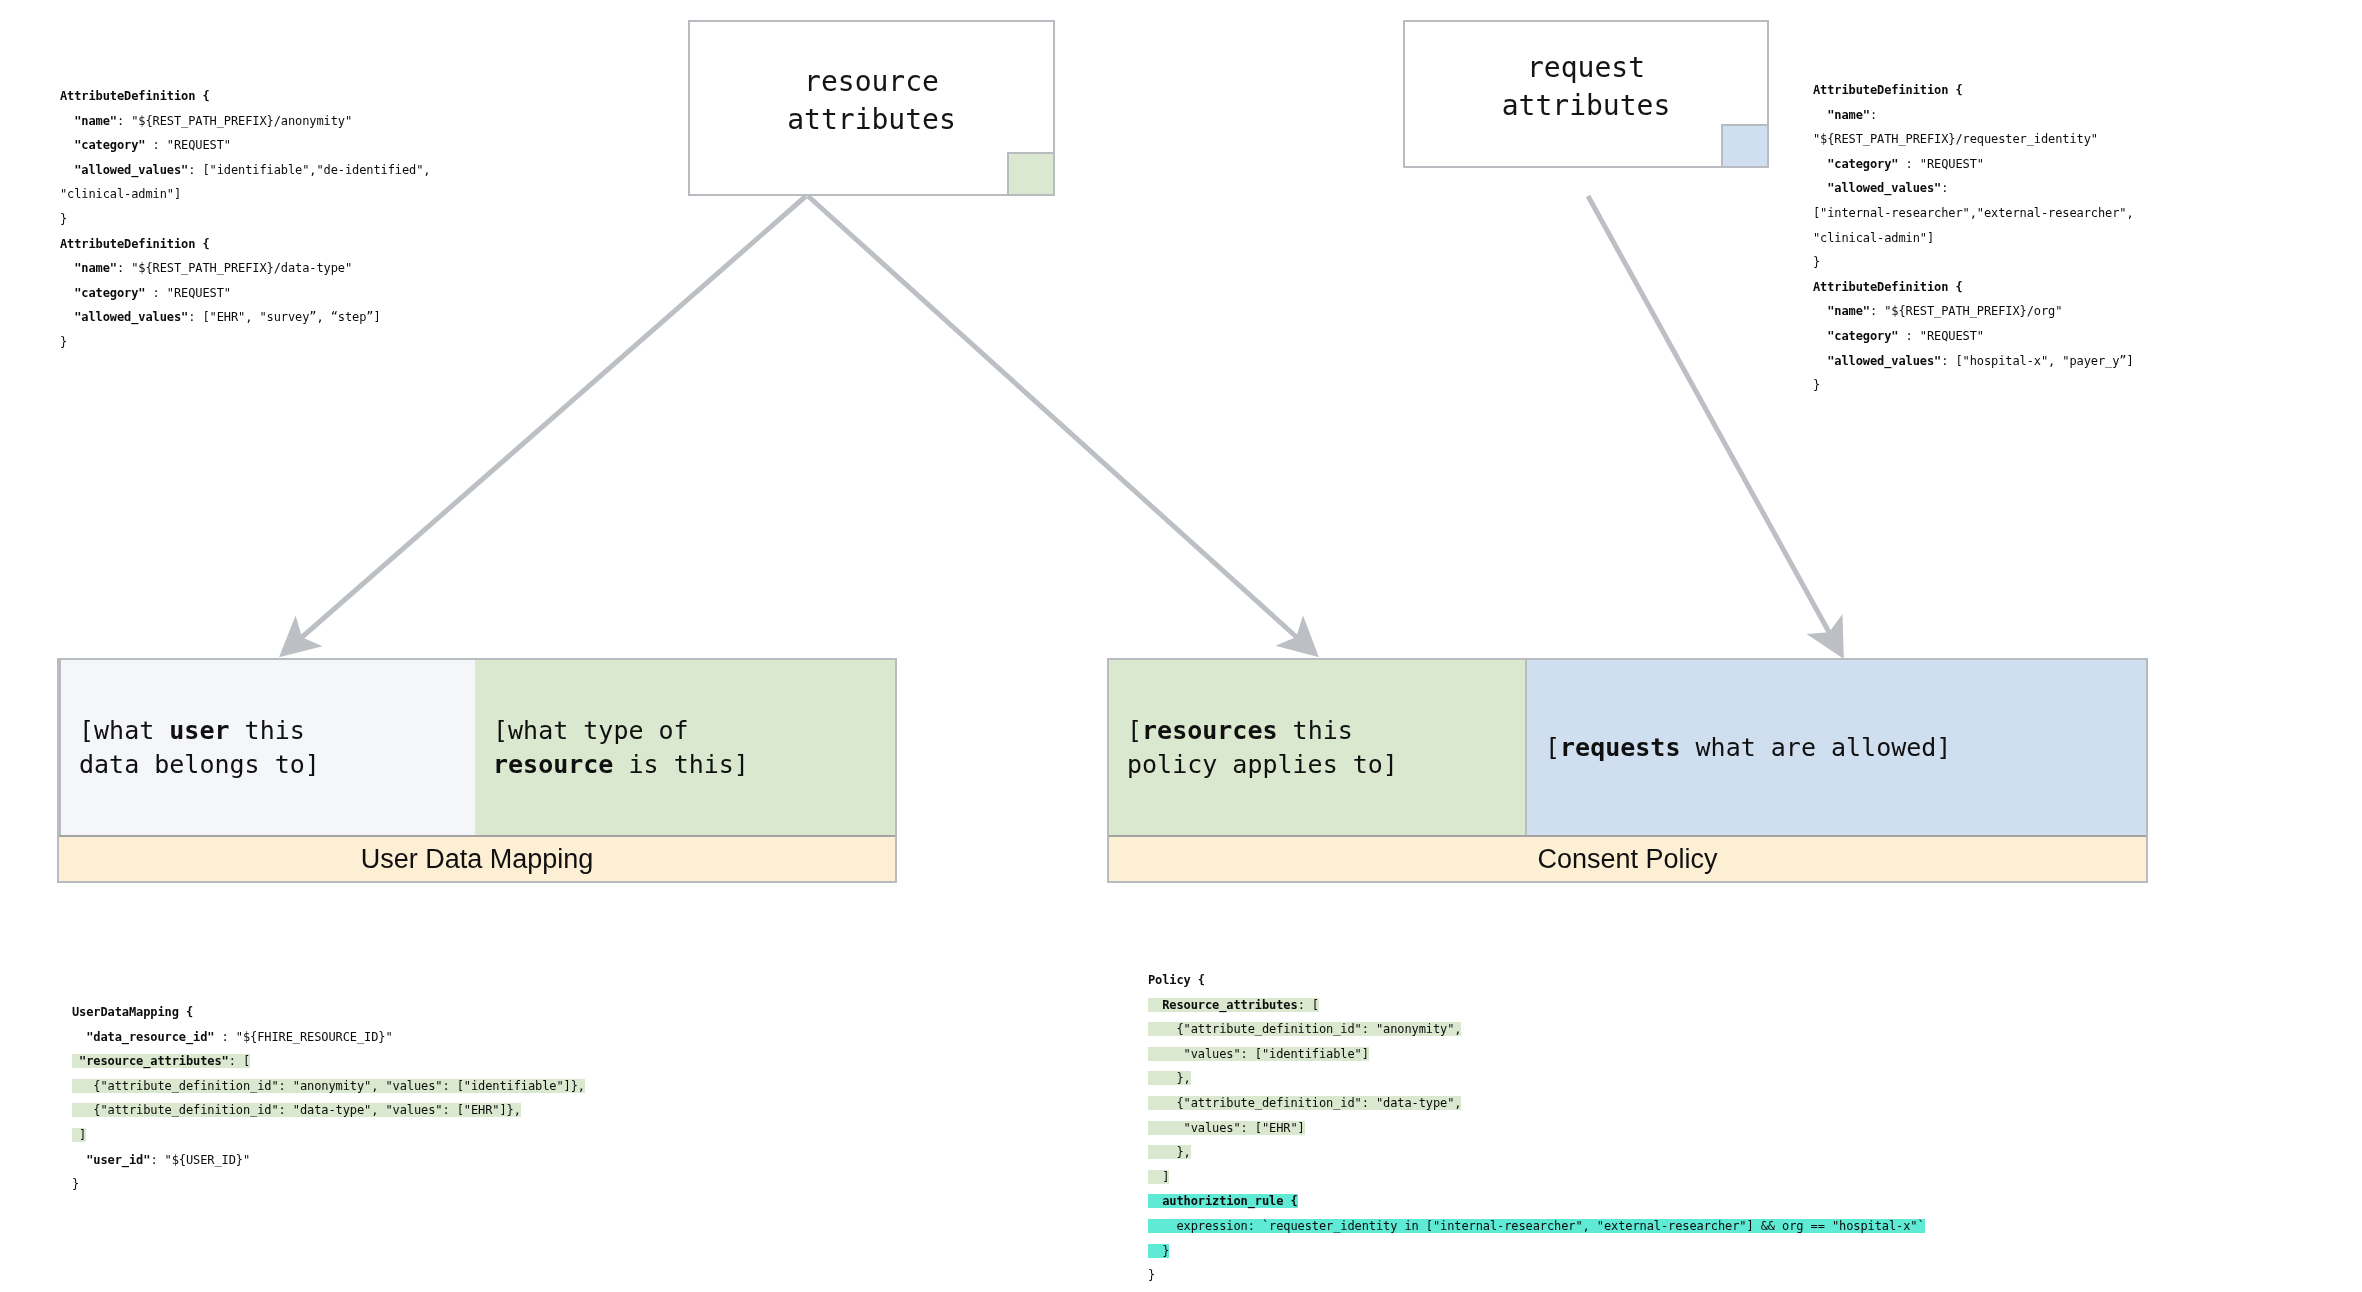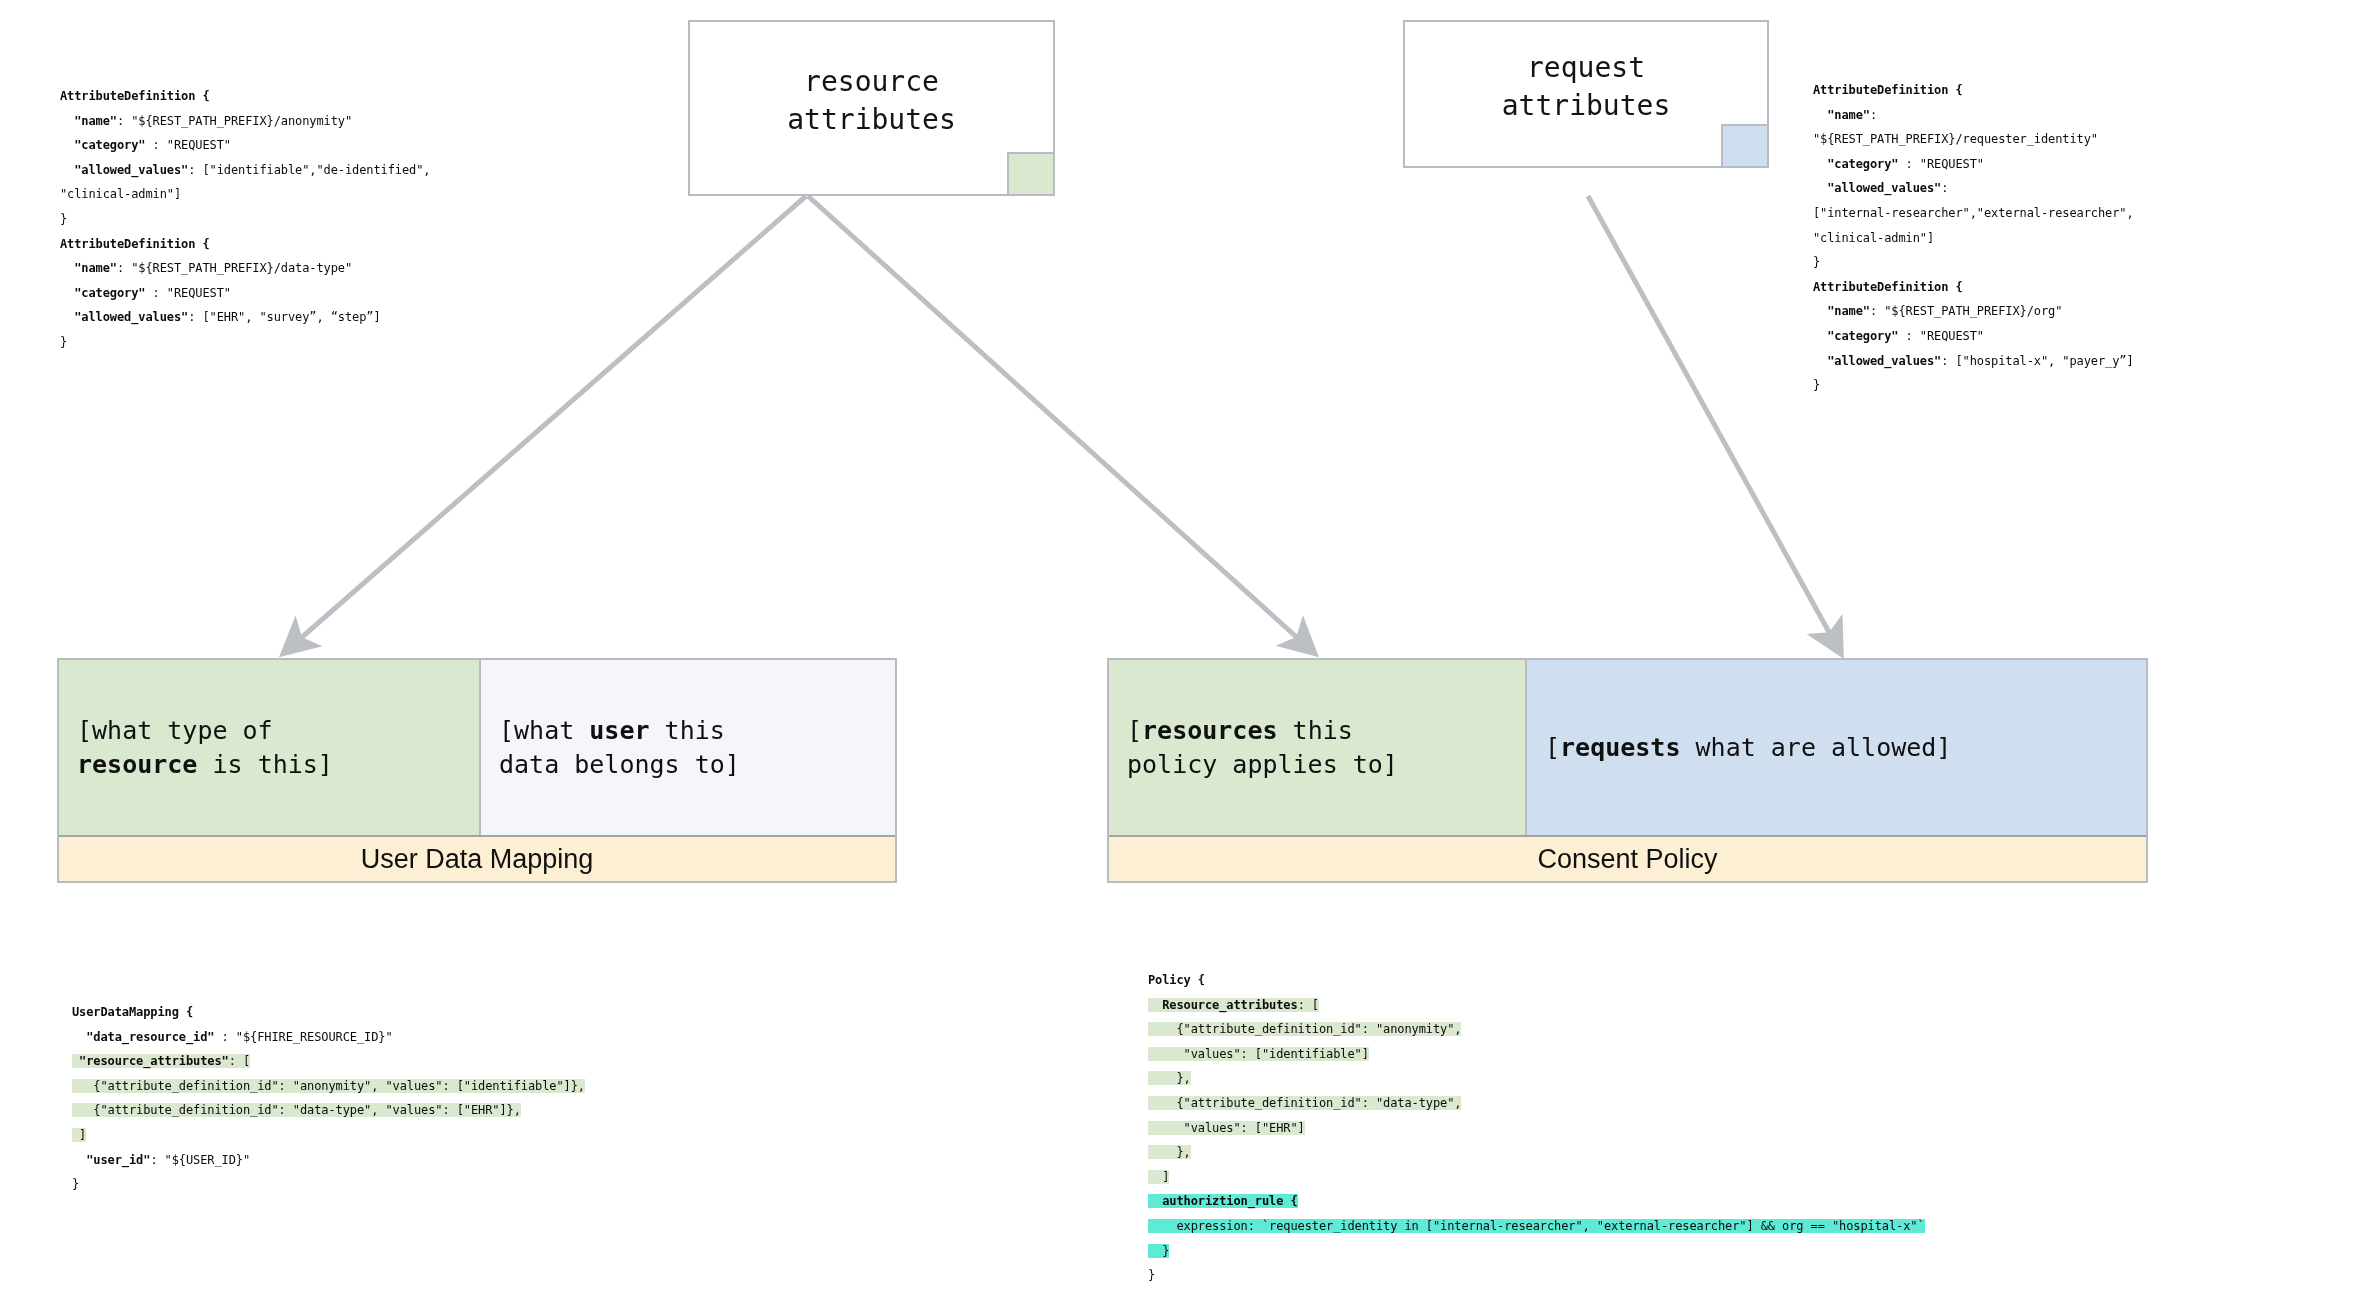--- a/index.html
+++ b/index.html
@@ -137,24 +137,24 @@
 </div>
 
 <div class="attrbox" style="left:1403px; top:20px; width:366px; height:148px;">
   <div class="label">request
 attributes</div>
   <div class="swatch blue"></div>
 </div>
 
 <div class="entity" style="left:57px; top:658px; width:840px; height:225px;">
   <div class="entity-cells">
+    <div class="cell plain divider-left" id="udm-right" style="flex:1 1 auto;"><div style="white-space: pre-line;"><span>[what </span><b>user</b><span> this
+data belongs to]</span></div></div>
     <div class="cell green" id="udm-left" style="width:420px;"><div style="white-space: pre-line;"><span>[what type of
 </span><b>resource</b><span> is this]</span></div></div>
-    <div class="cell plain divider-left" id="udm-right" style="flex:1 1 auto;"><div style="white-space: pre-line;"><span>[what </span><b>user</b><span> this
-data belongs to]</span></div></div>
   </div>
   <div class="entity-footer">User Data Mapping</div>
 </div>
 
 <div class="entity" style="left:1107px; top:658px; width:1041px; height:225px;">
   <div class="entity-cells">
     <div class="cell green" id="cp-left" style="width:416px;"><div style="white-space: pre-line;"><span>[</span><b>resources</b><span> this
 policy applies to]</span></div></div>
     <div class="cell blue divider-left" id="cp-right" style="flex:1 1 auto;"><div style="white-space: pre-line;"><span>[</span><b>requests</b><span> what are allowed]</span></div></div>
   </div>

